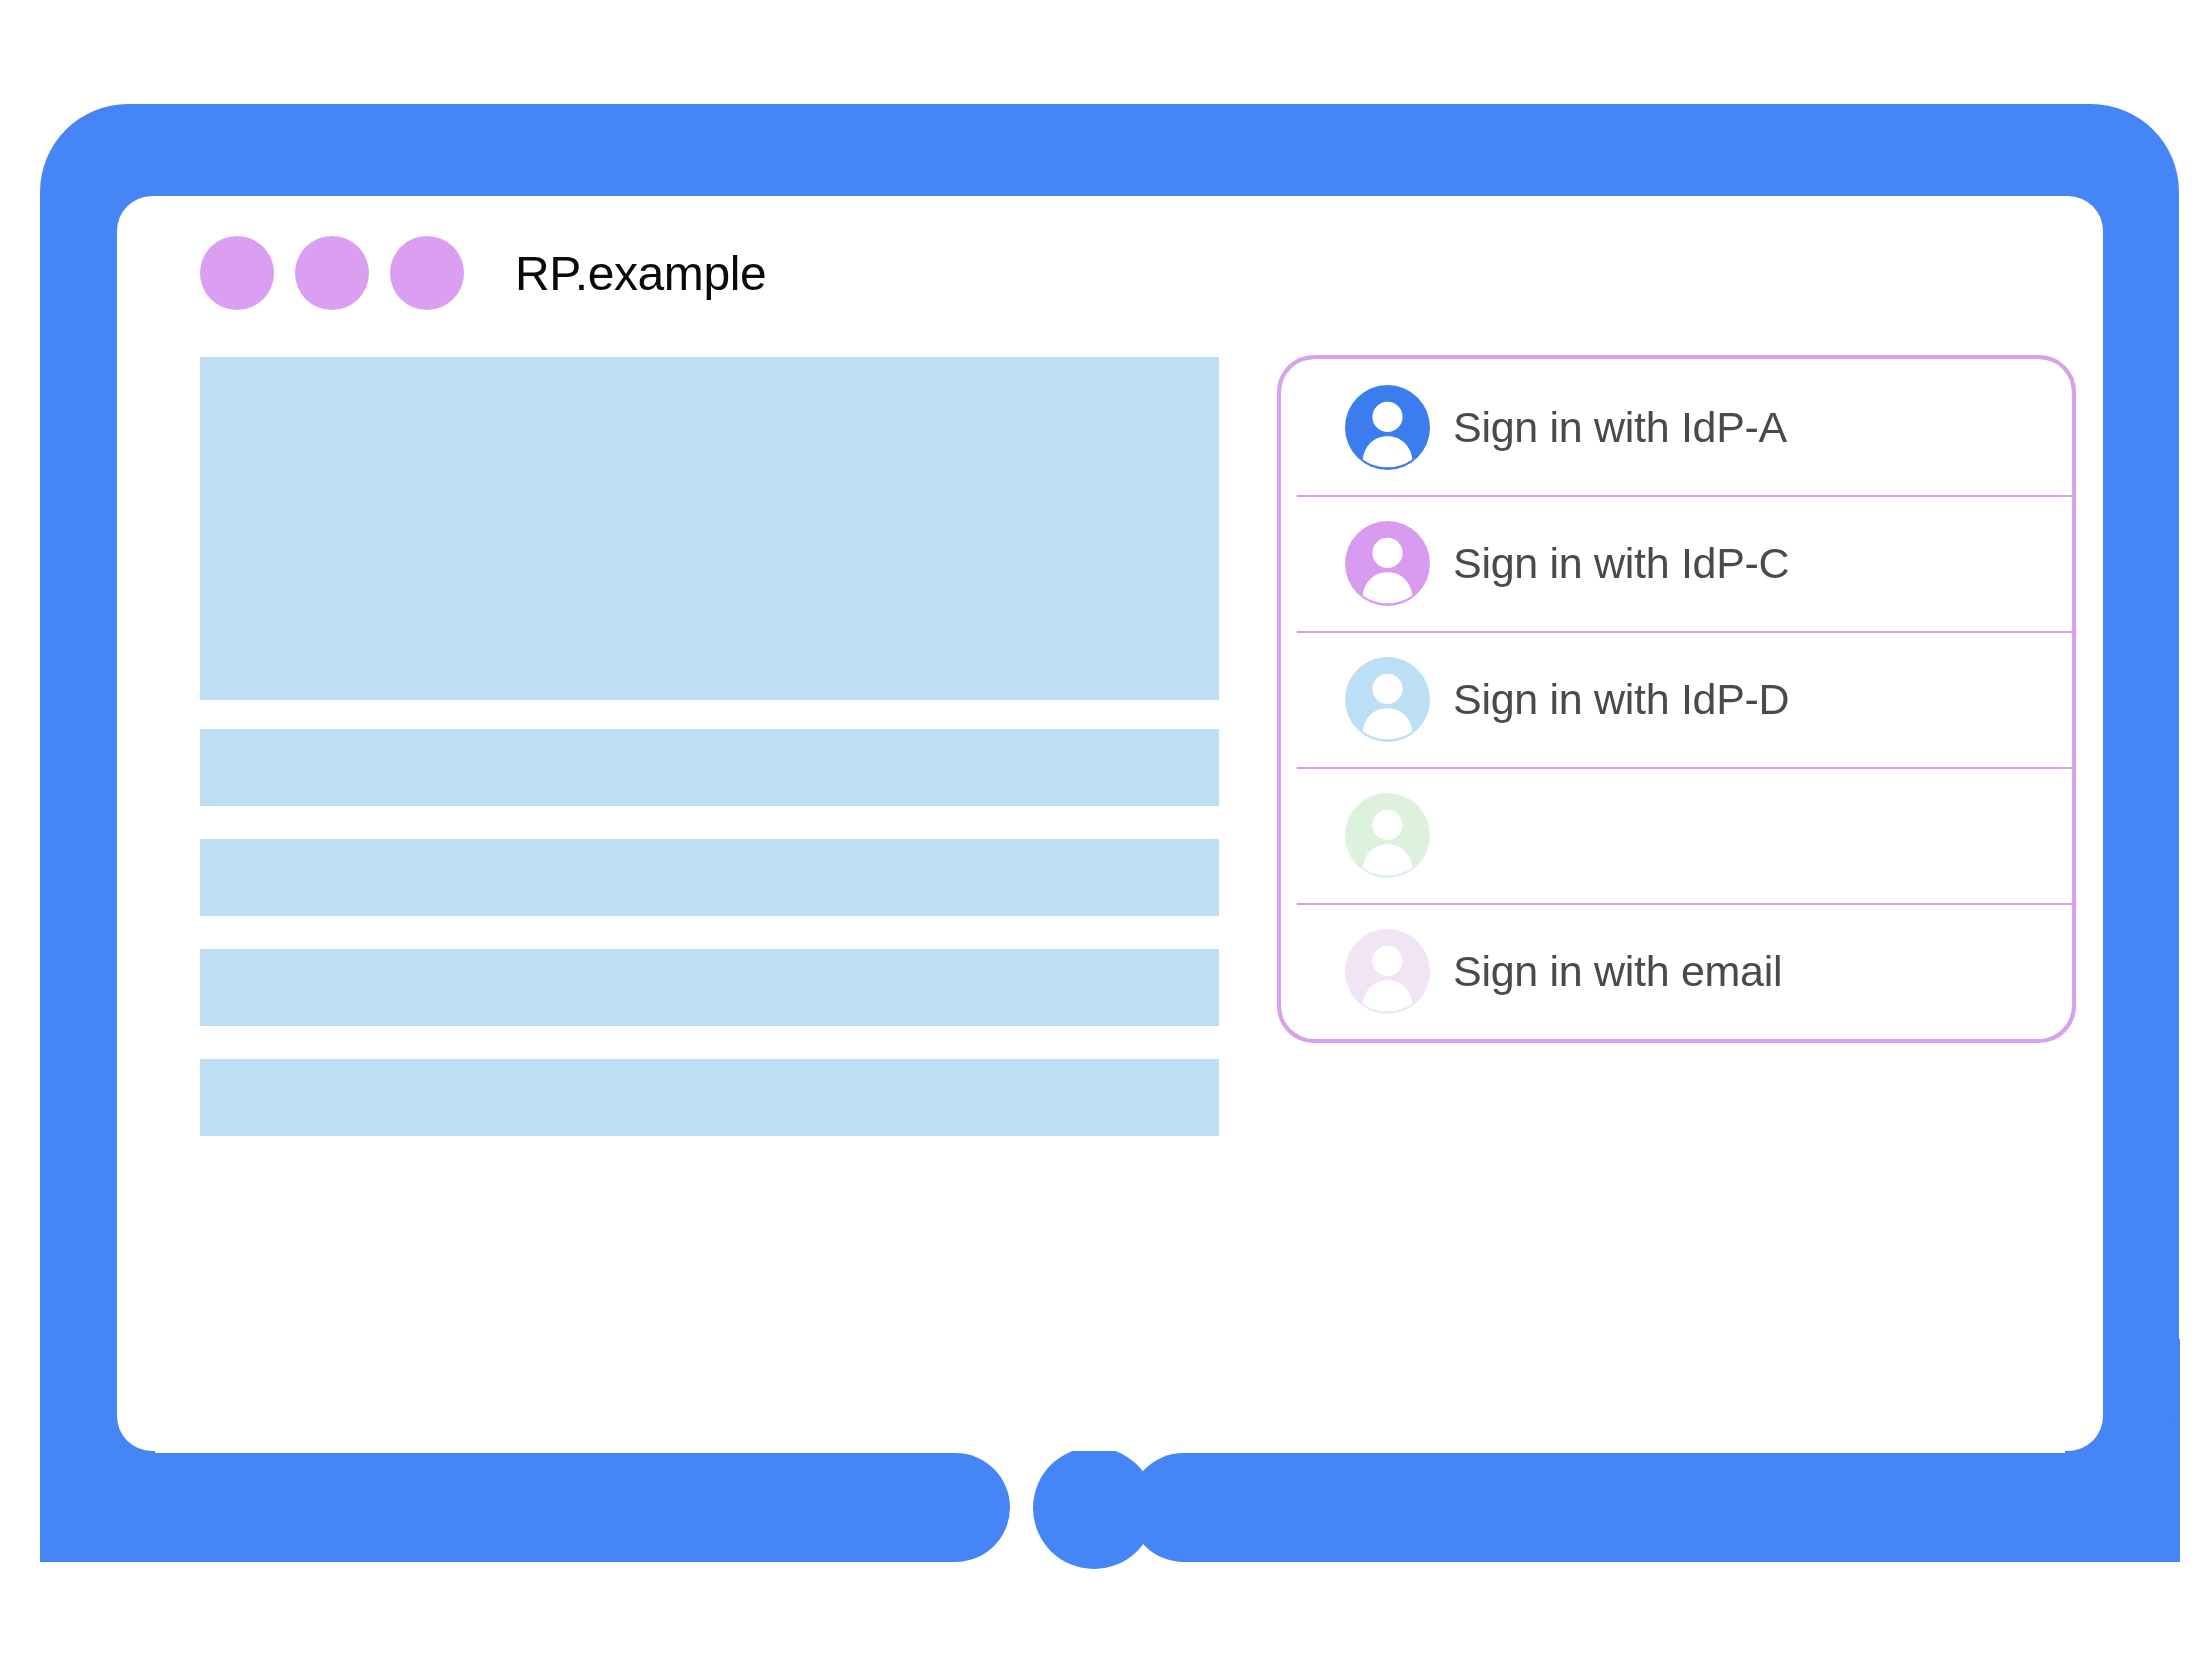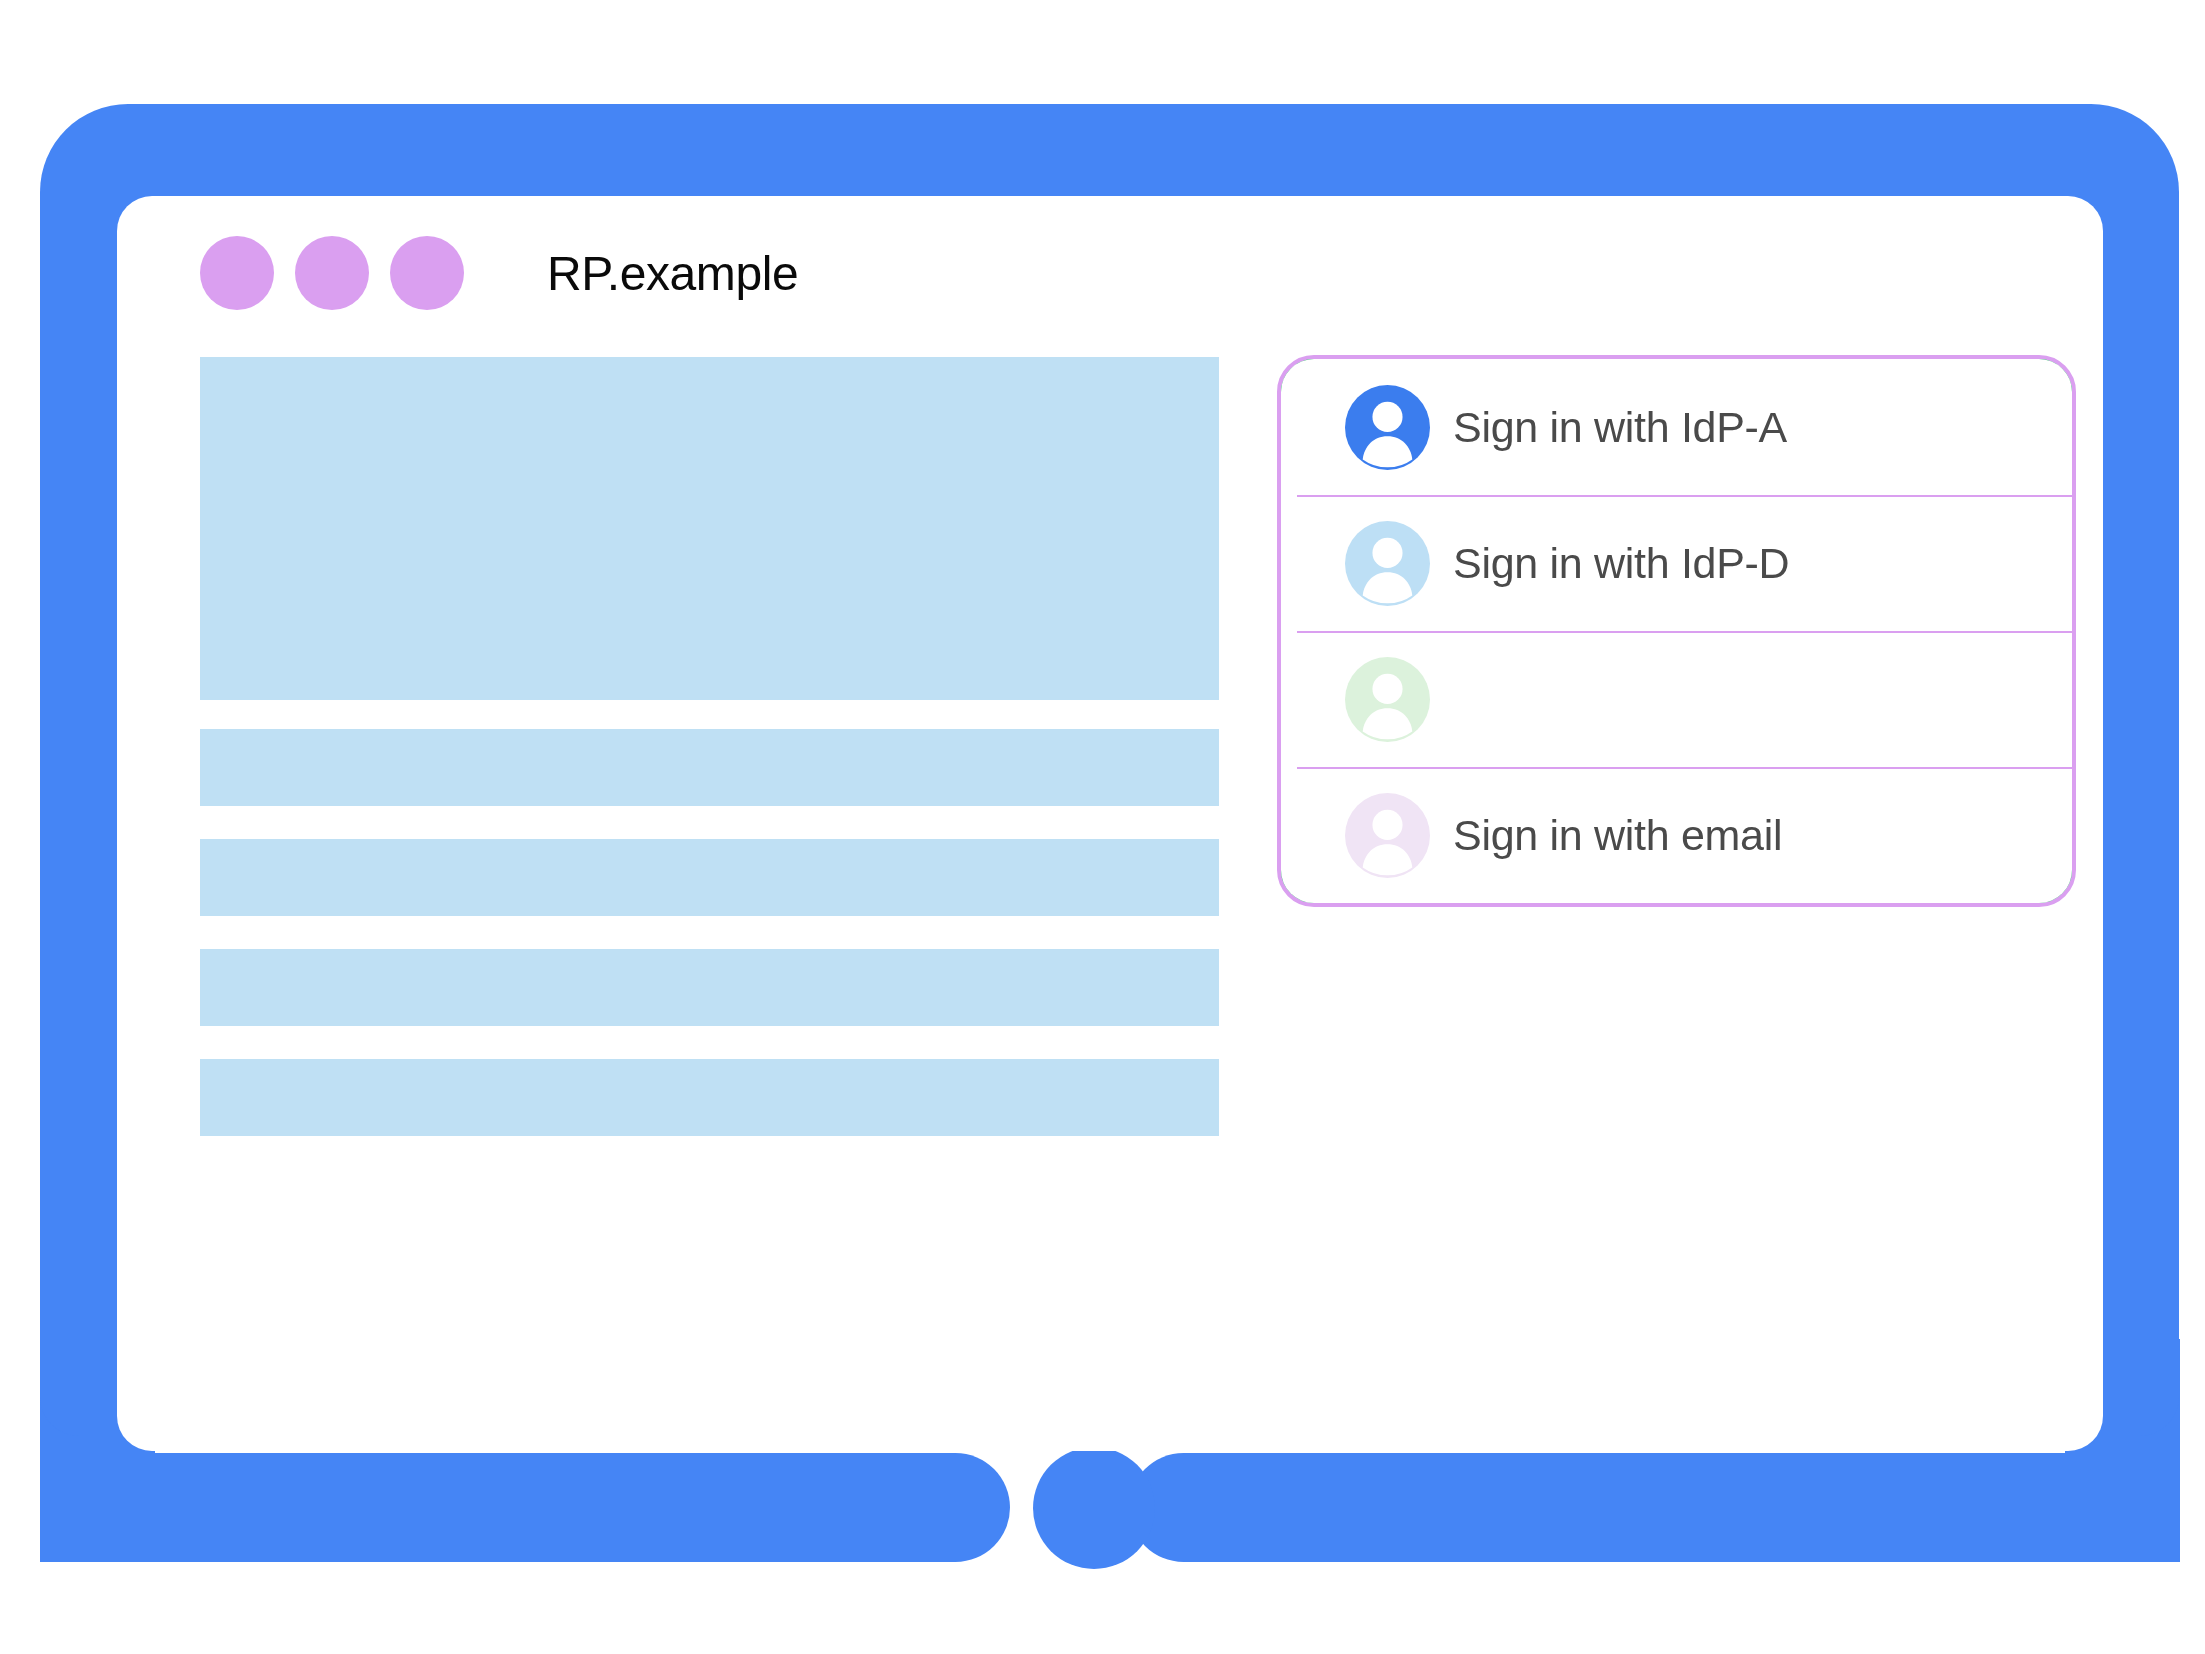--- a/index.html
+++ b/index.html
@@ -112,21 +112,21 @@
     height: 74px;
     border-radius: 50%;
     background: #DA9FF0;
     margin-right: 21px;
     flex: 0 0 auto;
   }
   .site-title {
     font-size: 48px;
     color: #0a0a0a;
     letter-spacing: -0.4px;
-    margin-left: 62px;
+    margin-left: 30px;
     white-space: nowrap;
   }
 
   
   .content-col {
     position: absolute;
     left: 83px;
     top: 161px;
     width: 1019px;
   }
@@ -225,20 +225,30 @@
               <circle cx="48" cy="48" r="48" fill="#3B7DEE"></circle>
               <circle cx="48" cy="36" r="17" fill="#ffffff"></circle>
               <path d="M48 58 C32 58 21.5 70 20 84 A48 48 0 0 0 76 84 C74.5 70 64 58 48 58 Z" fill="#ffffff"></path>
             </svg>
           </span>
           <span class="signin-label">Sign in with IdP-A</span>
         </div>
         <div class="signin-row">
           <span class="avatar">
             <svg viewBox="0 0 96 96">
+              <circle cx="48" cy="48" r="48" fill="#D99BEF"></circle>
+              <circle cx="48" cy="36" r="17" fill="#ffffff"></circle>
+              <path d="M48 58 C32 58 21.5 70 20 84 A48 48 0 0 0 76 84 C74.5 70 64 58 48 58 Z" fill="#ffffff"></path>
+            </svg>
+          </span>
+          <span class="signin-label">Sign in with IdP-C</span>
+        </div>
+        <div class="signin-row">
+          <span class="avatar">
+            <svg viewBox="0 0 96 96">
               <circle cx="48" cy="48" r="48" fill="#BDDFF5"></circle>
               <circle cx="48" cy="36" r="17" fill="#ffffff"></circle>
               <path d="M48 58 C32 58 21.5 70 20 84 A48 48 0 0 0 76 84 C74.5 70 64 58 48 58 Z" fill="#ffffff"></path>
             </svg>
           </span>
           <span class="signin-label">Sign in with IdP-D</span>
         </div>
         <div class="signin-row">
           <span class="avatar">
             <svg viewBox="0 0 96 96">

